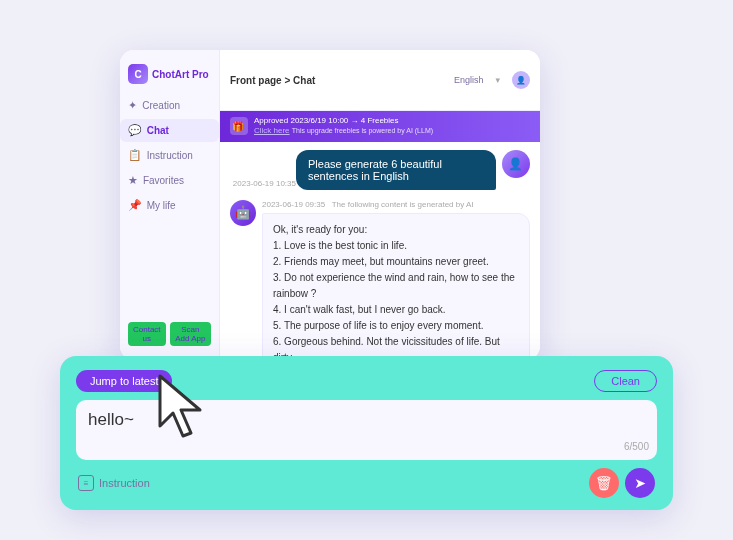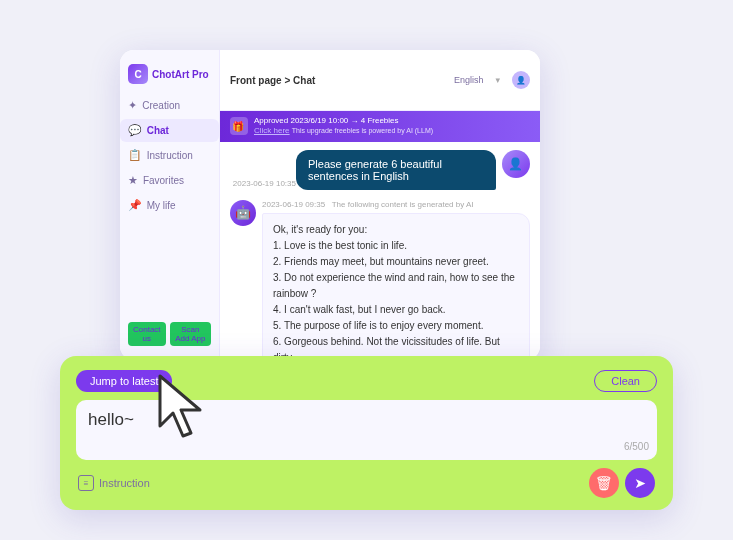--- a/index.html
+++ b/index.html
@@ -181,21 +181,21 @@
       line-height: 1.6;
       border: 1px solid #ede9ff;
     }
 
     
     .bottom-section {
       position: absolute;
       bottom: 30px;
       left: 60px;
       right: 60px;
-      background: #bef264;
+      background: #5eead4;
       border-radius: 16px;
       box-shadow: 0 8px 32px rgba(80,60,180,0.18);
       padding: 14px 16px 12px;
       z-index: 10;
     }
     .bottom-top-bar {
       display: flex;
       justify-content: space-between;
       align-items: center;
       margin-bottom: 8px;

